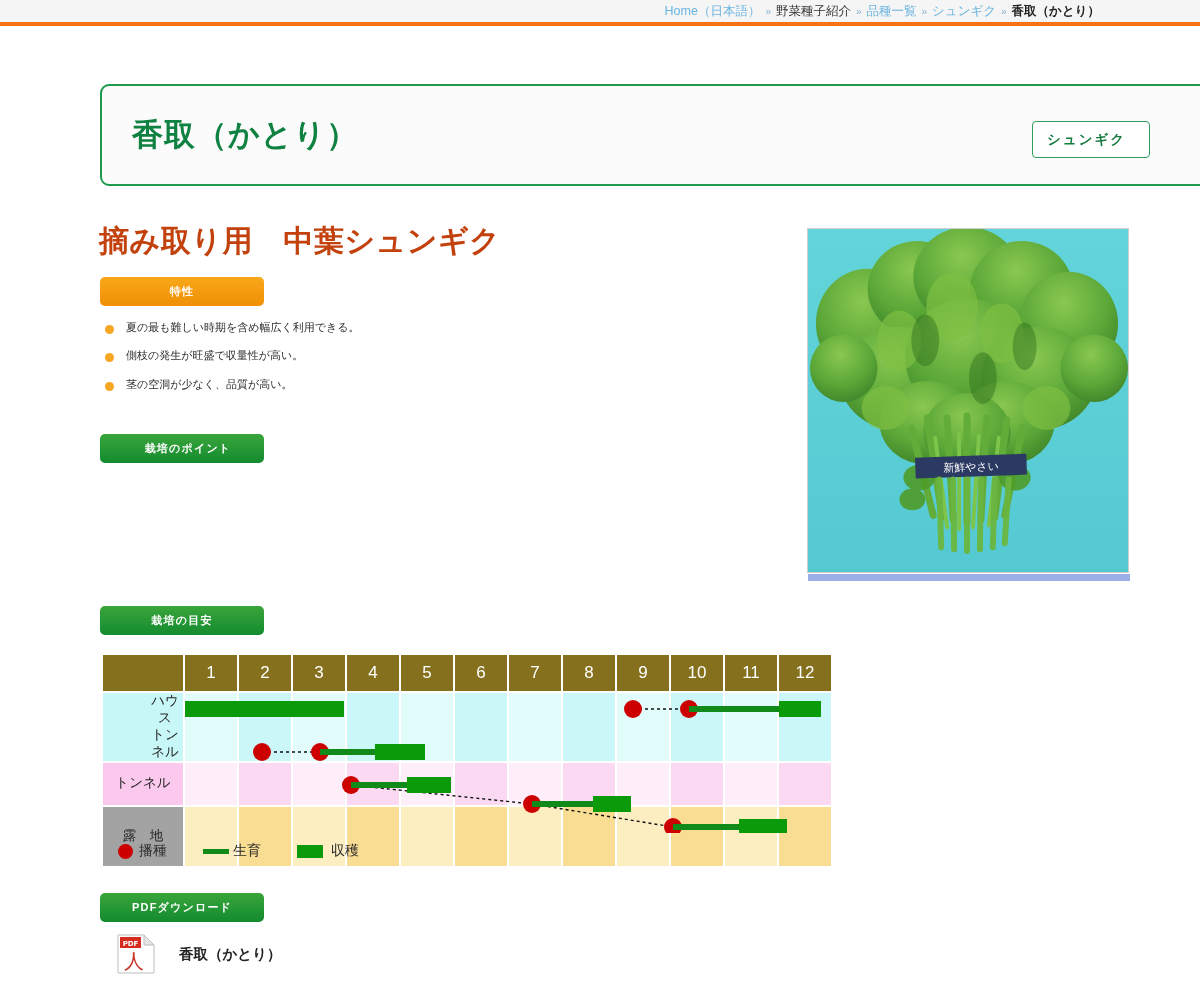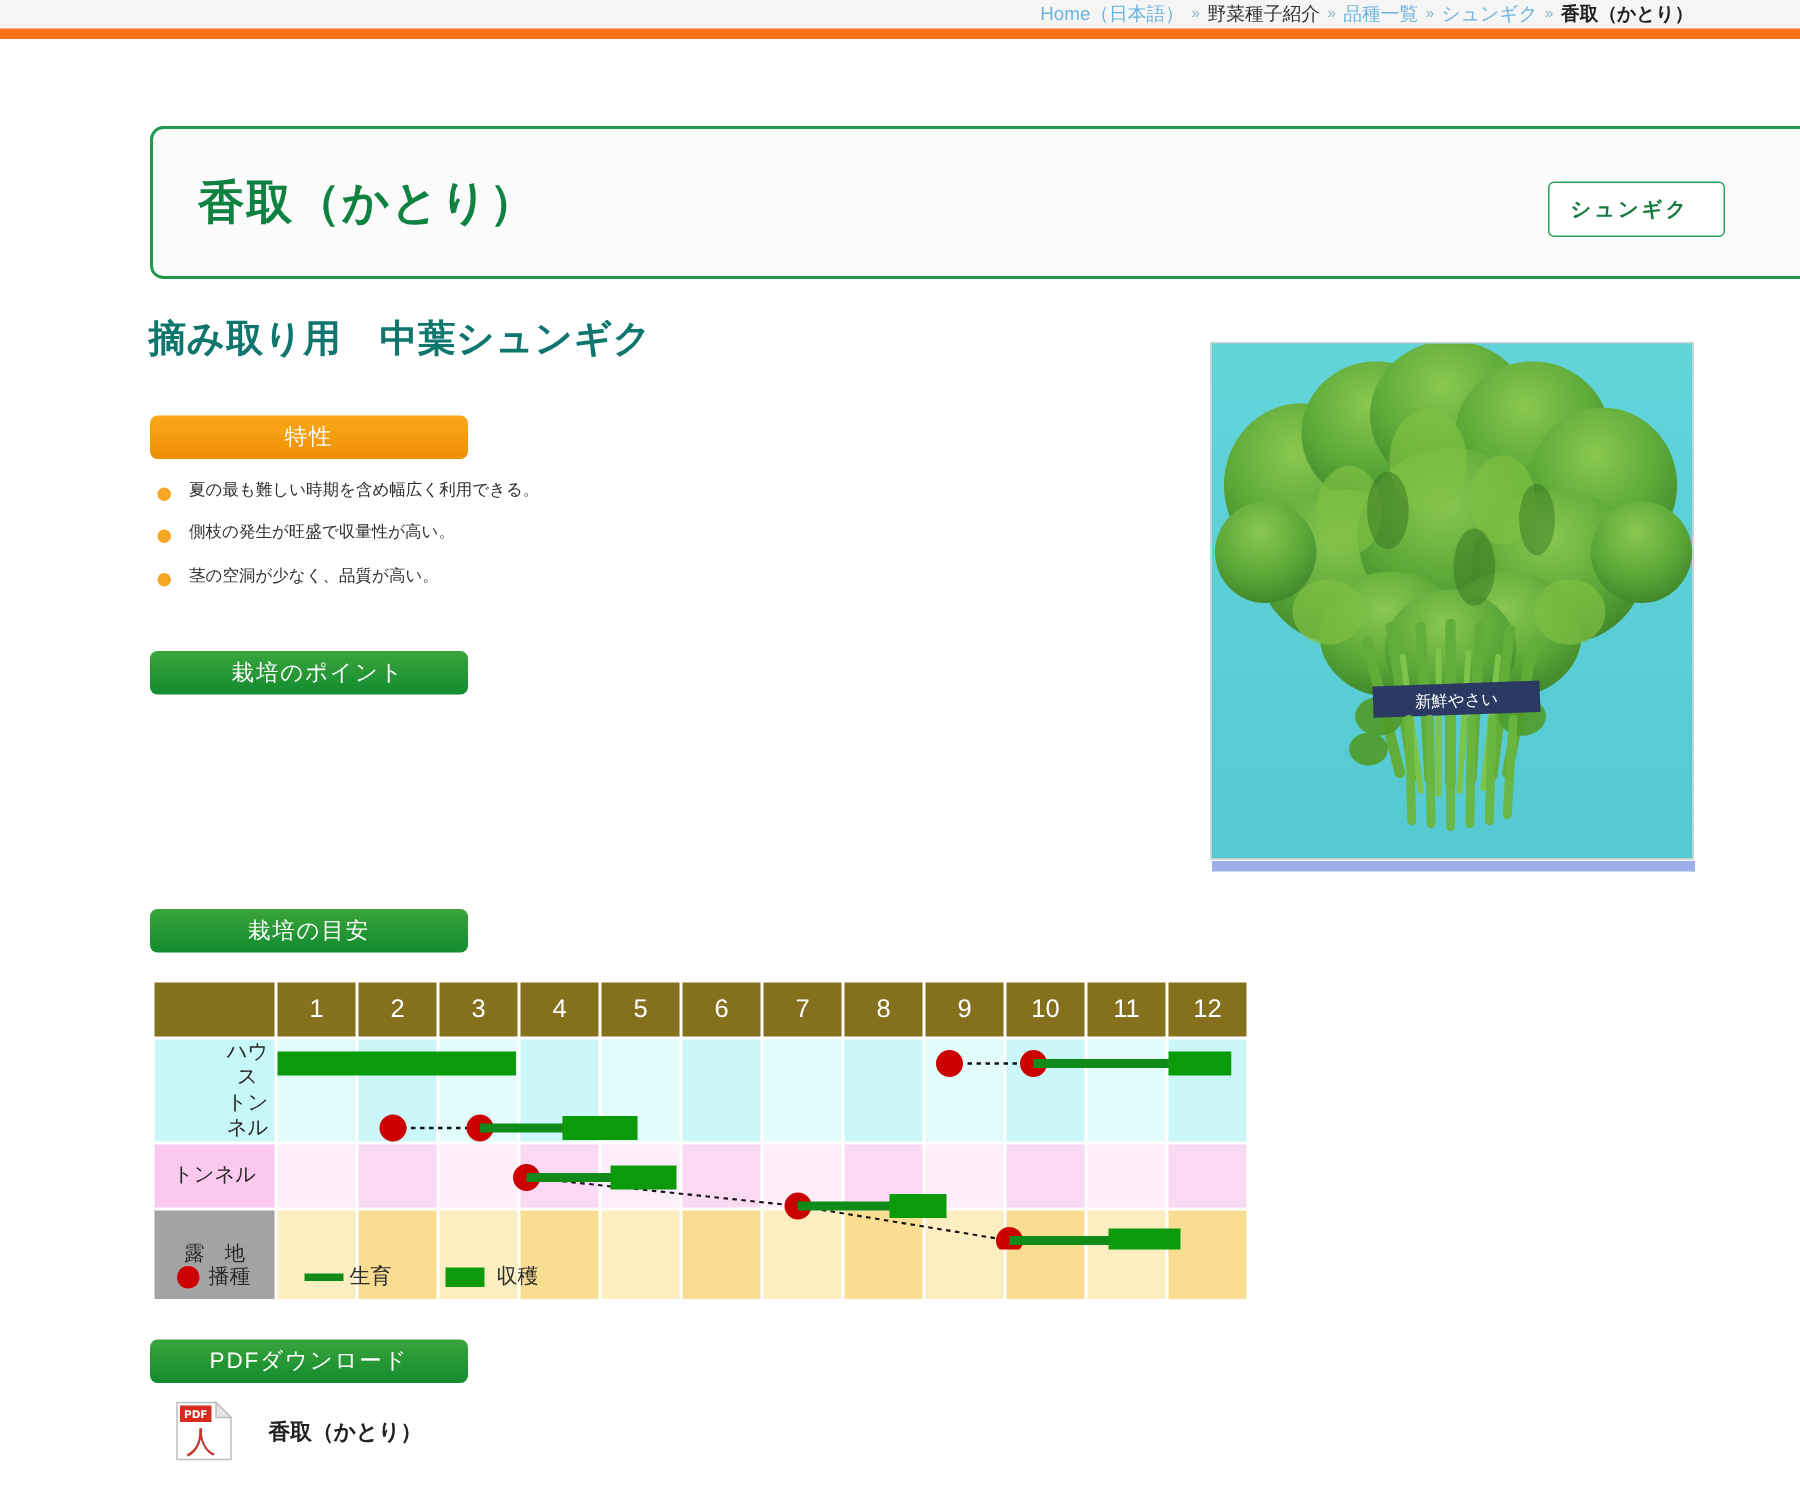--- a/index.html
+++ b/index.html
@@ -9,23 +9,23 @@
     width: 1200px; height: 1000px;
     background: #ffffff;
     font-family: "Liberation Sans", "DejaVu Sans", sans-serif;
     overflow: hidden;
   }
 
   
   .crumb-bar {
     width: 1200px; height: 26px;
     background: #f5f5f5;
-    border-bottom: 7px solid #f97316;
+    border-bottom: 4px solid #f97316;
     display: flex; align-items: center; justify-content: flex-end;
-    padding-right: 71px;
+    padding-right: 100px;
     font-size: 12.5px;
   }
   .crumb-list { display: flex; align-items: center; white-space: nowrap; }
   .crumb { color: #6ab4e0; }
   .crumb.plain { color: #333333; }
   .crumb.current { color: #222222; font-weight: bold; }
   .crumb-sep {
     color: #8ab4cc; margin: 0 5px; font-size: 10px;
   }
 
@@ -55,30 +55,30 @@
     color: #157a3e;
     font-size: 13.5px; font-weight: bold;
     letter-spacing: 2px;
     display: flex; align-items: center;
     padding: 0 14px;
     white-space: nowrap;
   }
 
   
   .subtitle {
-    position: absolute; left: 99px; top: 183px;
-    color: #0f766e; font-size: 25px; font-weight: bold;
+    position: absolute; left: 99px; top: 195px;
+    color: #c2410c; font-size: 30px; font-weight: bold;
     letter-spacing: 0.5px; white-space: nowrap;
   }
 
   .pill {
     display: flex; align-items: center; justify-content: center;
-    height: 29px; width: 212px;
+    height: 29px; width: 164px;
     border-radius: 5px;
-    color: #ffffff; font-size: 15px; font-weight: normal;
+    color: #ffffff; font-size: 11px; font-weight: bold;
     letter-spacing: 1.2px;
   }
   .pill-orange {
     position: absolute; left: 100px; top: 251px;
     background: linear-gradient(#f9a81a, #ef8f05);
   }
   .pill-green-1 {
     position: absolute; left: 100px; top: 408px;
     background: linear-gradient(#3aa53b, #138b2f);
     padding-left: 12px;

